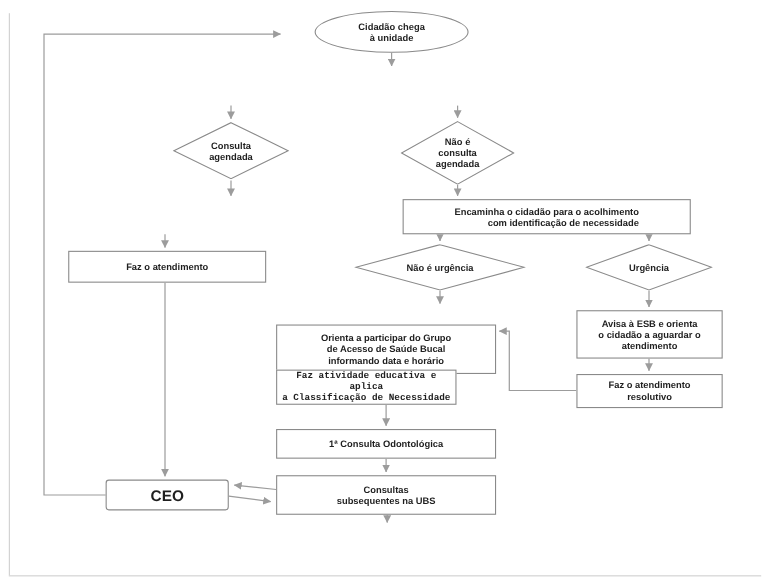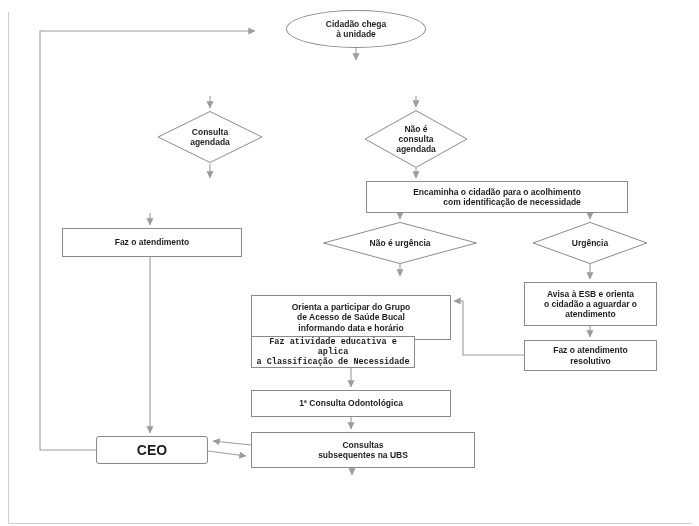--- a/index.html
+++ b/index.html
@@ -60,21 +60,21 @@
   #n-forward          { left:366px; top:181px; width:262px; height:32px;text-align:right; }
   #n-do-service       { left:62px;  top:228px; width:180px; height:29px; }
   #n-not-urgent       { left:322px; top:222px; width:156px; height:42px; }
   #n-urgent           { left:532px; top:222px; width:116px; height:42px; }
   #n-group-access     { left:251px; top:279px; width:200px; height:45px;margin-top:16px; }
   #n-notify-esb-urg   { left:524px; top:282px; width:133px; height:44px; }
   #n-educational      { left:251px; top:336px; width:164px; height:32px;font-family:Liberation Mono, monospace; }
   #n-resolutive       { left:524px; top:340px; width:133px; height:31px; }
   #n-first-consult    { left:251px; top:390px; width:200px; height:27px; }
   #n-ceo              { left:96px;  top:436px; width:112px; height:28px; }
-  #n-followup         { left:251px; top:432px; width:224px; height:36px; }
+  #n-followup         { left:251px; top:432px; width:200px; height:36px; }
   #n-end              { left:290px; top:478px; width:124px; height:34px; }
 </style>
 </head>
 <body>
 
 <div class="canvas">
 
   <div class="frame-line frame-left"></div>
   <div class="frame-line frame-bottom"></div>
 

